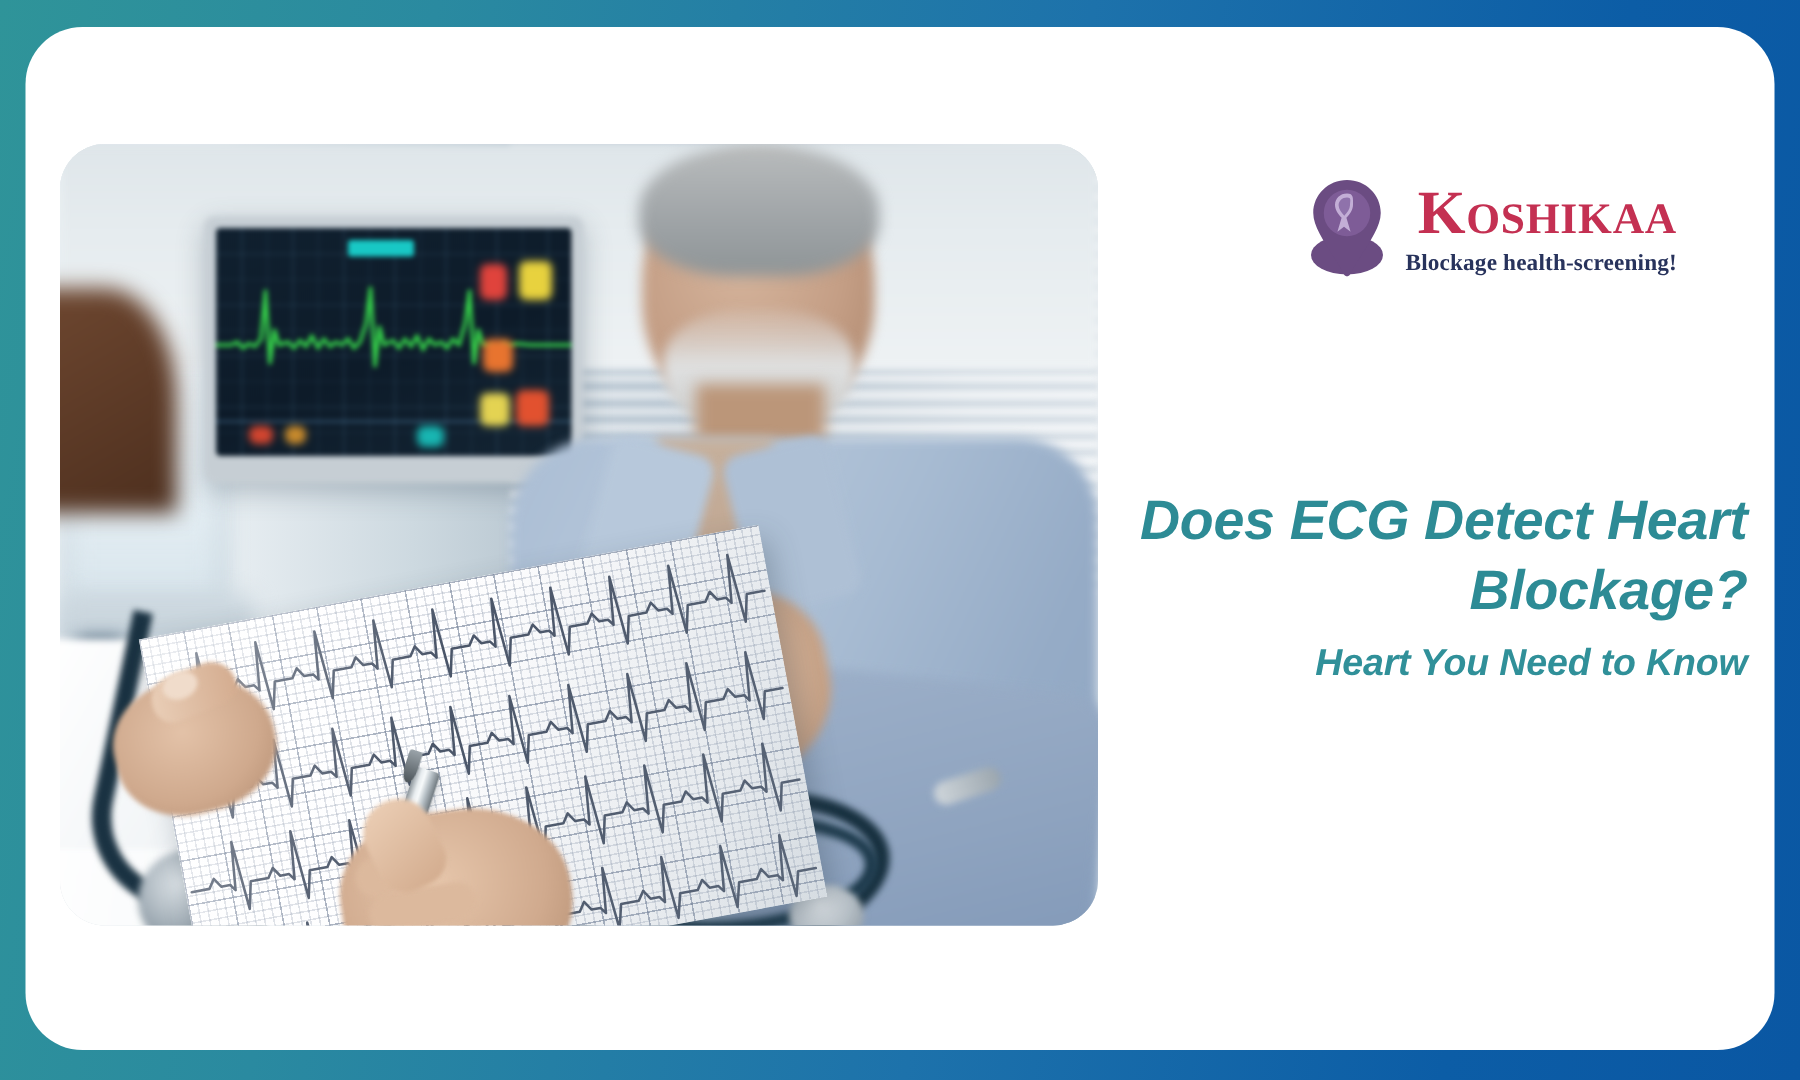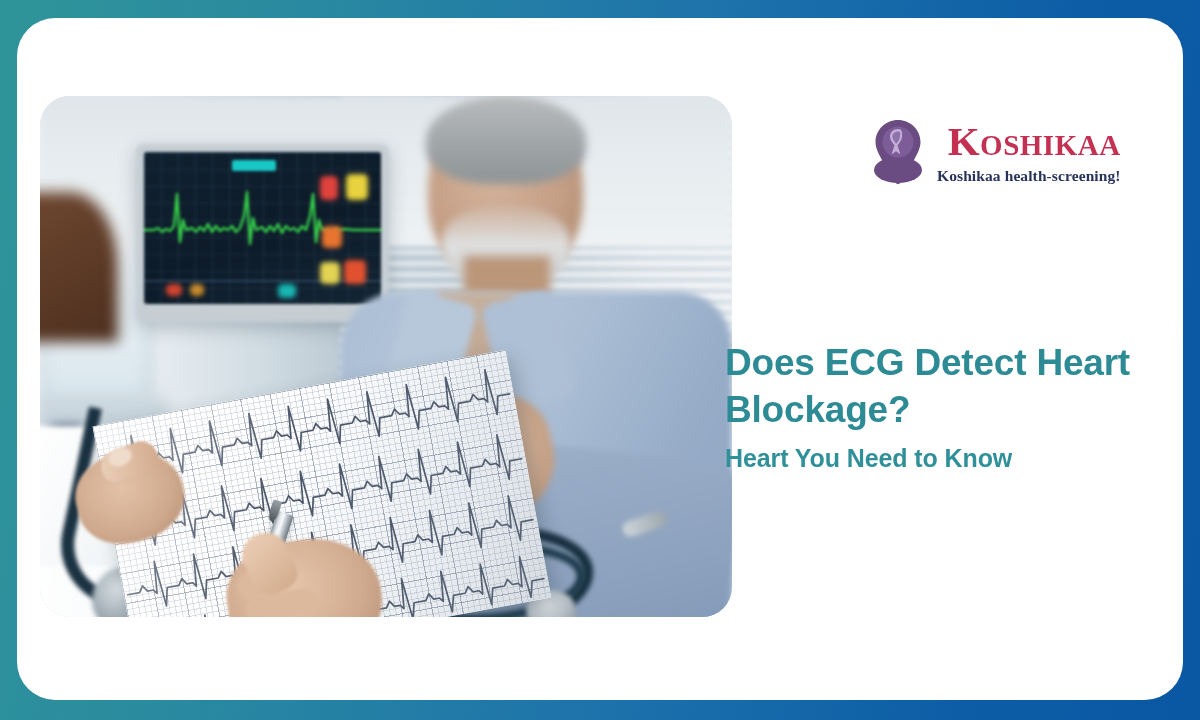--- a/index.html
+++ b/index.html
@@ -365,22 +365,24 @@
   }
   #logo-tag {
     font-family:"Liberation Serif", serif;
     font-size:15.5px; font-weight:700;
     color:#28335c; line-height:1;
     margin-top:6px; letter-spacing:.1px;
   }
   
   #headline {
     position:absolute;
-    right:18px; top:321px;
+    right:18px; top:305px;
     width:440px;
+    text-align:right;
+    font-style:italic;
   }
   #title-line {
     font-size:37px; font-weight:700; line-height:1.28;
     color:#2d8b95; letter-spacing:-.2px;
   }
   #subtitle-line {
     margin-top:9px;
     font-size:25px; font-weight:700; line-height:1.2;
     color:#309099; letter-spacing:-.1px;
   }
@@ -529,21 +531,21 @@
                  C38 52 51.5 37 51.5 25 C51.5 12.8 41.5 3 29 3 Z" fill="#6b4c82"></path>
         <circle cx="29" cy="25" r="15.5" fill="#7e5c97"></circle>
         <path d="M29 12 C24.4 12 21 15.3 21 19.6 C21 23 23.2 25.6 25.4 28.2
                  L22.6 37.5 L27 34.2 L31.4 37.5 L28.6 28.2
                  C30.8 25.6 33 23 33 19.6 C33 15.3 33.6 12 29 12 Z" fill="#c3aed6"></path>
         <path d="M29 14.6 C25.8 14.6 23.4 16.9 23.4 19.8 C23.4 22.3 25.3 24.6 27.2 26.8
                  C29.1 24.6 31 22.3 31 19.8 C31 16.9 32.2 14.6 29 14.6 Z" fill="#8f72ab"></path>
       </svg>
       <div id="logo-text">
         <div id="logo-word">Koshikaa</div>
-        <div id="logo-tag">Koshikaa health-screening!</div>
+        <div id="logo-tag">Blockage health-screening!</div>
       </div>
     </div>
 
     <div id="headline">
       <div id="title-line">Does ECG Detect Heart Blockage?</div>
       <div id="subtitle-line">Heart You Need to Know</div>
     </div>
 
   </div>
 </div>

